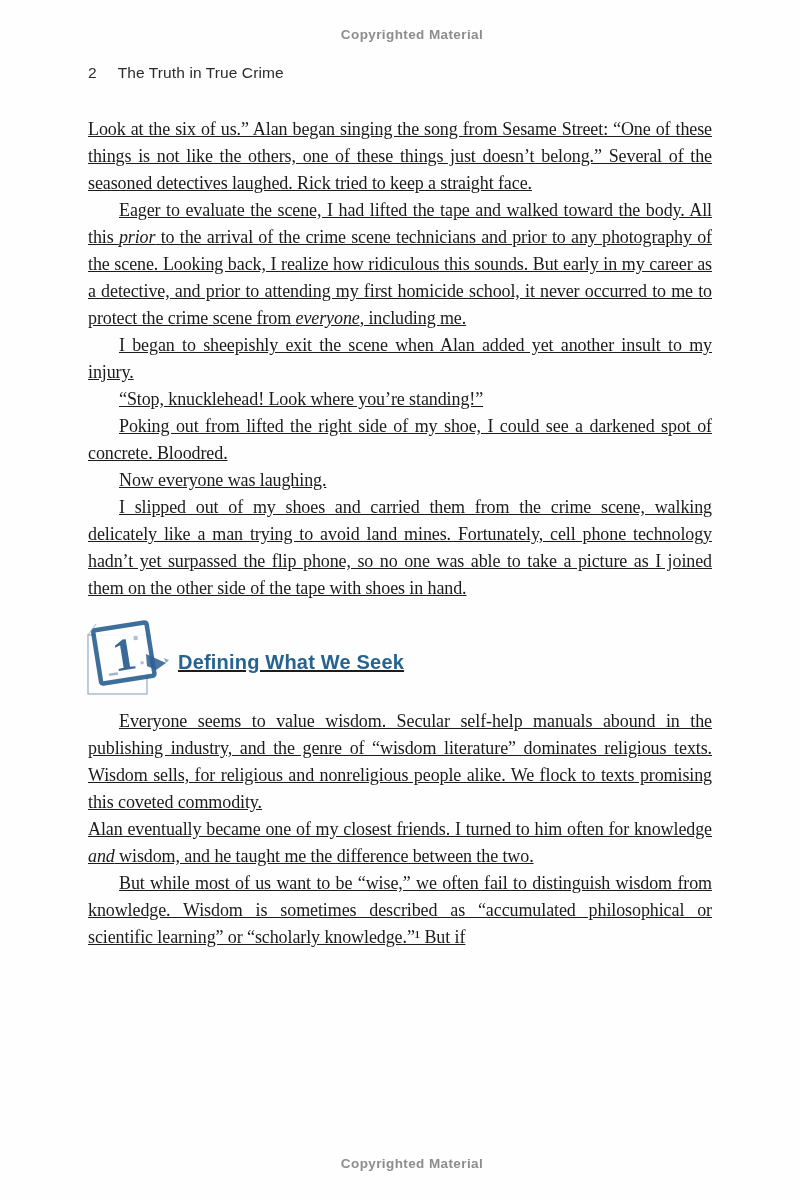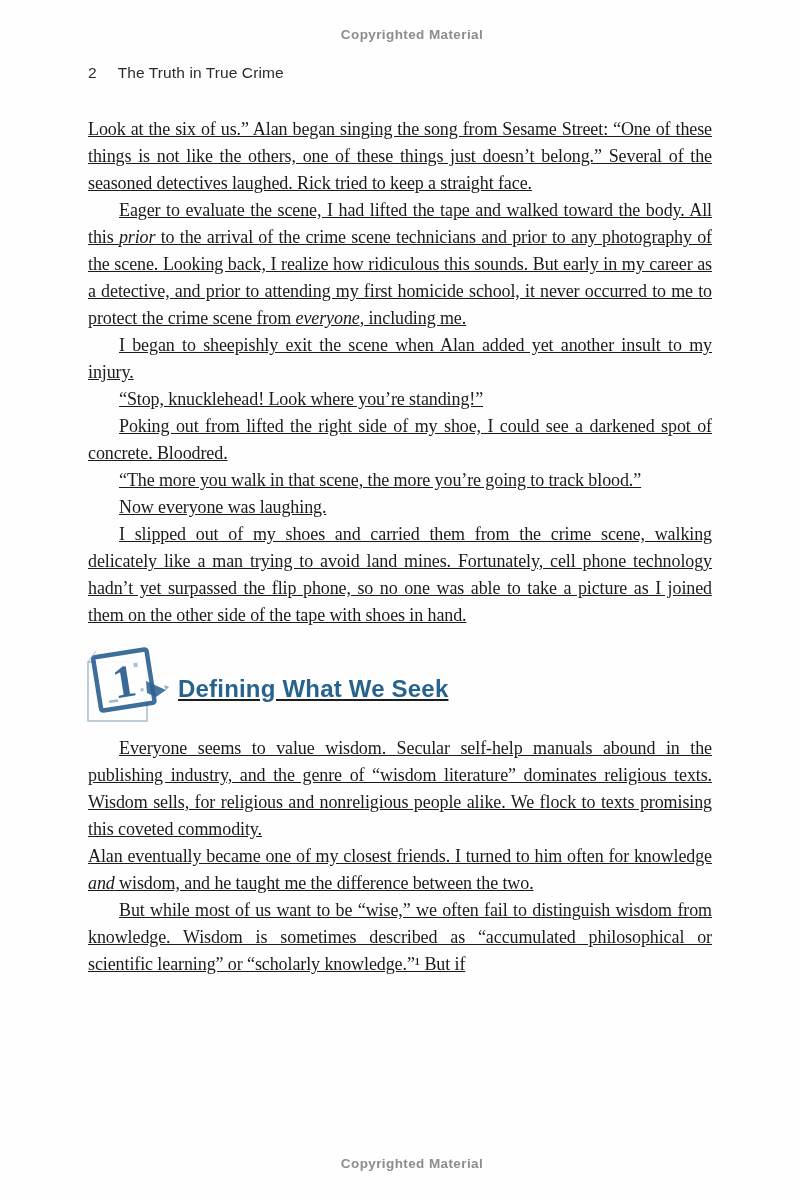--- a/index.html
+++ b/index.html
@@ -24,21 +24,21 @@
     margin:0;font-size:18px;line-height:27px;text-align:justify;
     color:#1b1b1b;letter-spacing:-0.1px;
   }
   .para.indent{text-indent:31px;}
   .em{font-style:italic;}
   .section-heading{
     display:flex;align-items:center;height:86px;margin:12px 0 8px;
   }
   .marker-icon{flex:0 0 auto;margin-left:-4px;}
   .section-title{
-    font-family:"Liberation Sans",sans-serif;font-size:24px;font-weight:bold;
+    font-family:"Liberation Sans",sans-serif;font-size:20px;font-weight:bold;
     color:#26638f;margin:10px 0 0 6px;letter-spacing:0.2px;
   }
 </style>
 </head>
 <body>
 
 <div class="page">
 
   <div class="copyright top">Copyrighted Material</div>
 
@@ -48,21 +48,20 @@
   </div>
 
   <div class="content">
 
     <div id="paras-before">
         <p class="para"><span>Look at the six of us.” Alan began singing the song from Sesame Street: “One of these things is not like the others, one of these things just doesn’t belong.” Several of the seasoned detectives laughed. Rick tried to keep a straight face.</span></p>
         <p class="para indent"><span>Eager to evaluate the scene, I had lifted the tape and walked toward the body. All this </span><span class="em">prior</span><span> to the arrival of the crime scene technicians and prior to any photography of the scene. Looking back, I realize how ridiculous this sounds. But early in my career as a detective, and prior to attending my first homicide school, it never occurred to me to protect the crime scene from </span><span class="em">everyone</span><span>, including me.</span></p>
         <p class="para indent"><span>I began to sheepishly exit the scene when Alan added yet another insult to my injury.</span></p>
         <p class="para indent"><span>“Stop, knucklehead! Look where you’re standing!”</span></p>
         <p class="para indent"><span>Poking out from lifted the right side of my shoe, I could see a darkened spot of concrete. Bloodred.</span></p>
-        <p class="para indent"><span>“The more you walk in that scene, the more you’re going to track blood.”</span></p>
         <p class="para indent"><span>Now everyone was laughing.</span></p>
         <p class="para indent"><span>I slipped out of my shoes and carried them from the crime scene, walking delicately like a man trying to avoid land mines. Fortunately, cell phone technology hadn’t yet surpassed the flip phone, so no one was able to take a picture as I joined them on the other side of the tape with shoes in hand.</span></p>
       </div>
 
     <div class="section-heading">
       <svg class="marker-icon" width="88" height="86" viewBox="0 0 88 86" aria-hidden="true">
 
         <rect x="4" y="21" width="59" height="59" fill="none" stroke="#84a0bb" stroke-width="1.4" opacity="0.75"></rect>
         <line x1="4" y1="21" x2="12" y2="10" stroke="#84a0bb" stroke-width="1.2" opacity="0.6"></line>
 

